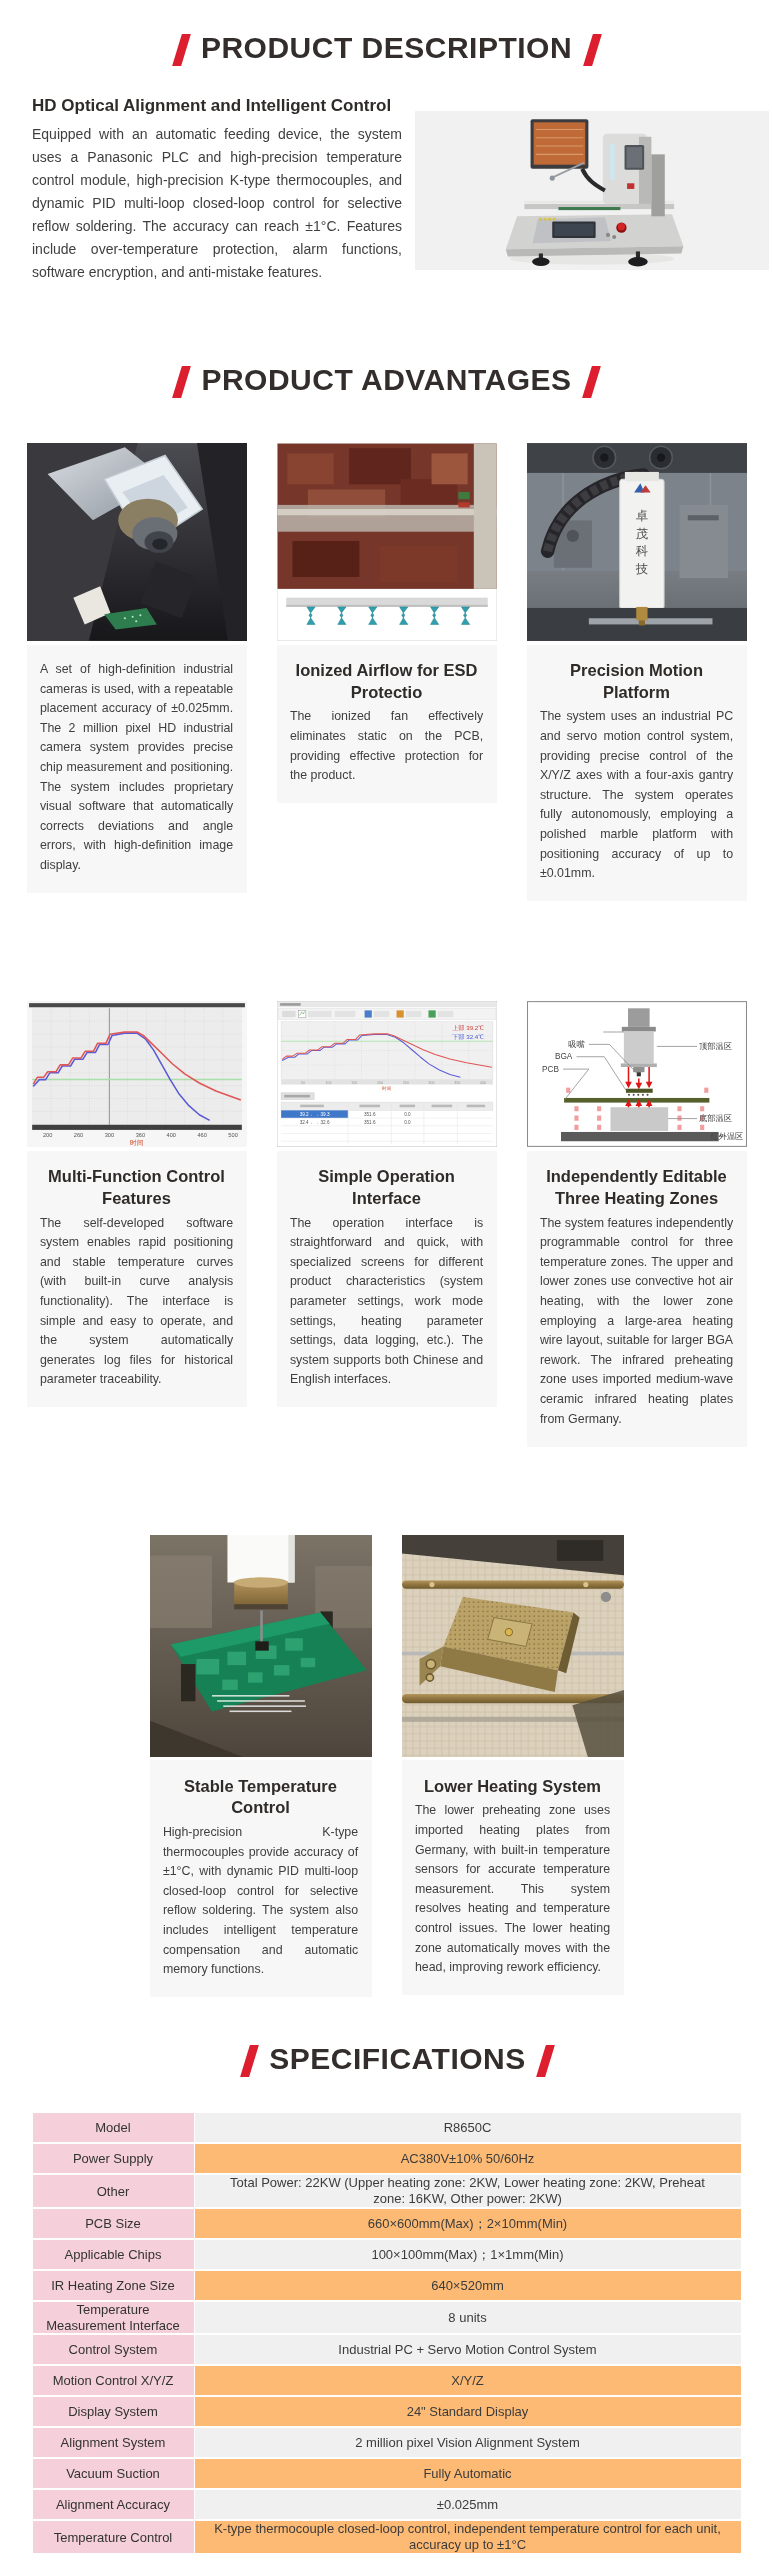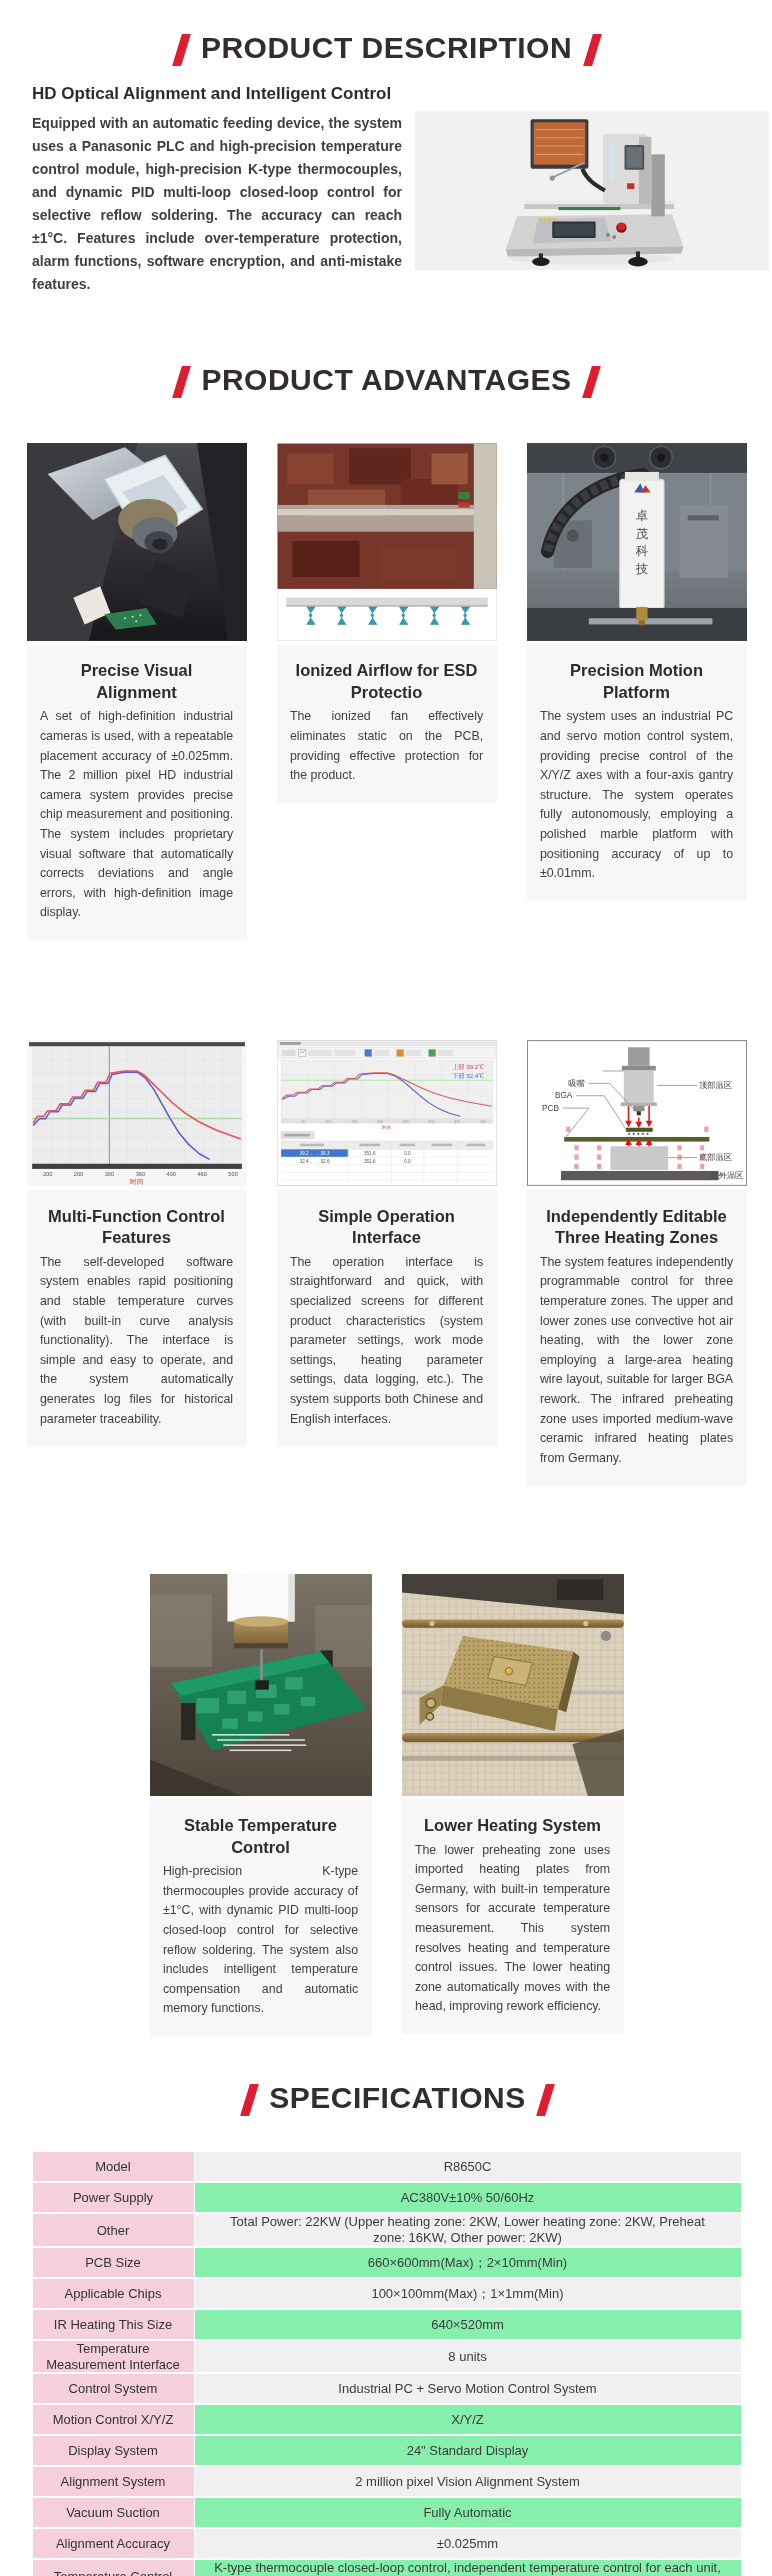--- a/index.html
+++ b/index.html
@@ -14,21 +14,21 @@
   .sec-title .txt { font-size:30px; font-weight:bold; letter-spacing:0.5px; color:#332e2c; line-height:36px; white-space:nowrap; }
   .slash { width:8.8px; height:32px; background:#dc1e2e; transform:skewX(-17deg); border-radius:0.5px; }
   .t1 { margin-top:30px; }
   .t2 { margin-top:92px; }
   .t3 { margin-top:44px;padding-left:22px; }
 
   
   .intro { margin:44px 4.1px 0 32px; display:flex; gap:13.4px; height:160px;align-items:center; }
   .intro-text { width:370px; }
   .intro-text h3 { font-size:17px; font-weight:bold; color:#2f2b29; margin-bottom:7.2px; }
-  .intro-text p { font-size:14px; line-height:23px; text-align:justify; color:#3f3f3f;font-weight:bold; }
+  .intro-text p { font-size:14px; line-height:23px; text-align:justify; color:#3f3f3f; }
   .intro-photo { flex:1; background:#f1f1f2; height:159px; display:flex; align-items:center; justify-content:center; }
 
   
   .cards { display:flex; justify-content:center; gap:30px; align-items:flex-start; }
   .row1 { margin-top:45px; }
   .row2 { margin-top:100px; }
   .row3 { margin-top:88px; }
   .card { width:220px; }
   .row3 .card { width:222px; }
   .photo { width:100%; overflow:hidden; background:#ddd; }
@@ -39,21 +39,21 @@
   .tbox { background:#f7f7f7; margin-top:3.6px; padding:15.5px 13.4px 17.5px; border-radius:1.5px; }
   .tbox h4 { font-size:16.5px; line-height:21.6px; font-weight:bold; text-align:center; color:#2f2b29; margin-bottom:4.1px; }
   .tbox p { font-size:12.4px; line-height:19.6px; text-align:justify; color:#3f3f3f; }
 
   
   table.specs { width:708px; margin:34px auto 0; border-collapse:separate; border-spacing:0 2.1px; table-layout:fixed; }
   table.specs td { height:29px; text-align:center; vertical-align:middle; font-size:13px; }
   td.lab { width:162px; background:#f5d0da; color:#333333; border-right:1.5px solid #ffffff; line-height:15.5px; padding:0 5.2px; }
   td.val { color:#3c3c3c; line-height:16px; padding:0 18.5px; }
   td.val.g { background:#f0f0f0; }
-  td.val.w { background:#86efac; }
+  td.val.w { background:#fdba74; }
 </style>
 </head>
 <body>
 
 <div class="sec-title t1">
   <span class="slash"></span>
   <h2 class="txt">PRODUCT DESCRIPTION</h2>
   <span class="slash"></span>
 </div>
 
@@ -143,21 +143,20 @@
         <polygon points="250,230 330,260 300,340 220,310" fill="#26262a"></polygon>
         <polygon points="90,300 142,278 162,330 112,352" fill="#e9e7df"></polygon>
         <polygon points="150,332 232,320 252,352 172,362" fill="#2e7d4f"></polygon>
         <circle cx="190" cy="340" r="2" fill="#bfe8cf"></circle>
           <circle cx="205" cy="337" r="2" fill="#bfe8cf"></circle>
         <circle cx="220" cy="334" r="2" fill="#bfe8cf"></circle>
           <circle cx="212" cy="346" r="2" fill="#bfe8cf"></circle>
       </svg>
     </div>
     <div class="tbox">
-      <h4>Precise Visual Alignment</h4>
       <p>A set of high-definition industrial cameras is used, with a repeatable placement accuracy of ±0.025mm. The 2 million pixel HD industrial camera system provides precise chip measurement and positioning. The system includes proprietary visual software that automatically corrects deviations and angle errors, with high-definition image display.</p>
     </div>
   </div>
 
   <div class="card">
     <div class="photo ph1">
       <svg width="220" height="198" viewBox="0 0 427 384">
         <rect width="427" height="384" fill="#ffffff" stroke="#dcdcdc" stroke-width="2"></rect>
         <rect x="1" y="1" width="425" height="282" fill="#76362a"></rect>
         <g opacity="0.9">
@@ -563,21 +562,21 @@
       </tr>
       <tr>
         <td class="lab">PCB Size</td>
         <td class="val w">660×600mm(Max)；2×10mm(Min)</td>
       </tr>
       <tr>
         <td class="lab">Applicable Chips</td>
         <td class="val g">100×100mm(Max)；1×1mm(Min)</td>
       </tr>
       <tr>
-        <td class="lab">IR Heating This Size</td>
+        <td class="lab">IR Heating Zone Size</td>
         <td class="val w">640×520mm</td>
       </tr>
       <tr>
         <td class="lab">Temperature Measurement Interface</td>
         <td class="val g">8 units</td>
       </tr>
       <tr>
         <td class="lab">Control System</td>
         <td class="val g">Industrial PC + Servo Motion Control System</td>
       </tr>

